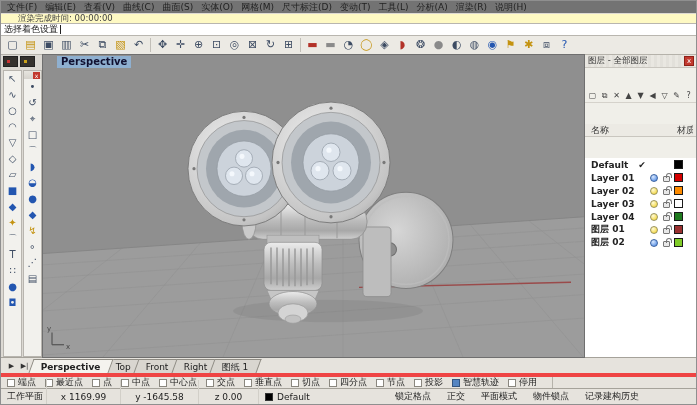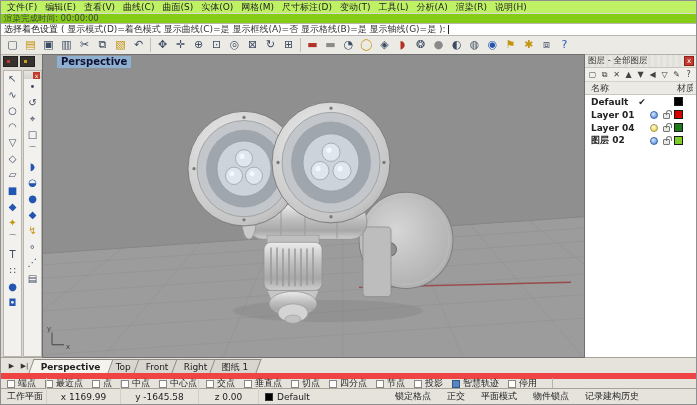--- a/index.html
+++ b/index.html
@@ -2,26 +2,26 @@
 <html><head>
 <meta charset="utf-8">
 <style>
   * { margin:0; padding:0; box-sizing:border-box; }
   html,body { background:#555; }
   body { font-family:"DejaVu Sans","Liberation Sans",sans-serif; }
   .window{ width:697px; height:405px; background:#ece9e3; position:relative; overflow:hidden;
            border:1px solid #8f8f8f; display:flex; flex-direction:column; font-size:9px; color:#222;}
 
   
-  .menubar{ height:13px; background:#bef264; display:flex; align-items:center; padding-left:2px;
+  .menubar{ height:13px; background:#737373; display:flex; align-items:center; padding-left:2px;
             border-bottom:1px solid #ddd9d2; flex:0 0 auto;}
   .menu-item{ padding:0 4px; line-height:13px; cursor:default; white-space:nowrap;}
 
   
-  .hist{ height:9px; line-height:9px; font-size:8.5px; color:#444; padding-left:3px; background:#84cc16; flex:0 0 auto; white-space:nowrap;}
+  .hist{ height:9px; line-height:9px; font-size:8.5px; color:#444; padding-left:17px; background:#fef9c3; flex:0 0 auto; white-space:nowrap;}
   .hist .cmdval{ font-style:italic; color:#555;}
   .prompt{ height:13px; flex:0 0 auto; background:#fff; border-top:1px solid #b9b6af; border-bottom:1px solid #b9b6af;
            display:flex; align-items:center; padding-left:3px; white-space:nowrap; overflow:hidden;}
   .prompt b{ font-weight:normal; }
   .prompt .opts{ margin-left:3px; color:#333;}
   .caret{ display:inline-block; width:1px; height:9px; background:#222; margin-left:2px;}
 
   
   .toolbar{ height:19px; flex:0 0 auto; background:#eceae4; border-bottom:1px solid #b5b2aa;
             display:flex; align-items:center; padding-left:3px; gap:1px;}
@@ -44,21 +44,21 @@
   .minix{ width:100%; height:8px; background:linear-gradient(#e7e5df,#d6d3cd); display:flex; justify-content:flex-end; align-items:center;}
   .minix span{ width:7px; height:7px; background:#c2392e; color:#fff; font-size:6px; line-height:7px; text-align:center; margin-right:1px;}
 
   
   .viewport{ flex:1 1 auto; position:relative; background:#8f8f8f; outline:1px solid #6f6f6f; overflow:hidden;}
   .vplabel{ position:absolute; top:1px; left:14px; z-index:5; background:#8fb0d0; color:#101030;
             font-weight:bold; font-size:10px; padding:0 4px; line-height:12px;}
   .viewport svg{ position:absolute; inset:0; width:100%; height:100%;}
 
   
-  .rpanel{ width:112px; flex:0 0 auto; background:#f0efe9; border-left:1px solid #9a978f; display:flex; flex-direction:column; font-size:9px;}
+  .rpanel{ width:112px; flex:0 0 auto; background:#f0efe9; border-left:1px solid #9a978f; display:flex; flex-direction:column; font-size:9px;gap:21px;}
   .rtitle{ height:13px; display:flex; align-items:center; background:repeating-linear-gradient(90deg,#e9e7e1 0 3px,#e2e0da 3px 6px);
            border-bottom:1px solid #c9c6bf; padding:0 2px 0 3px; font-size:8.5px; color:#333; white-space:nowrap;}
   .rclose{ margin-left:auto; width:10px; height:10px; background:#c2392e; border:1px solid #8f2018; color:#fff;
            font-size:7px; line-height:8px; text-align:center; cursor:default;}
   .rtools{ height:14px; display:flex; align-items:center; gap:1px; padding:0 2px; border-bottom:1px solid #d5d2cb;}
   .rtools .tbi{ width:11px; height:12px; line-height:12px; font-size:8px; color:#444;}
   .rhead{ height:13px; display:flex; align-items:center; background:#eceae4; border-bottom:1px solid #c9c6bf; padding:0 3px 0 6px; color:#333;}
   .rhead .mat{ margin-left:auto; width:16px; overflow:hidden; white-space:nowrap;}
   .rrows{ flex:1 1 auto; background:#fff; overflow:hidden;}
   .lrow{ height:13px; display:flex; align-items:center; padding-left:6px; cursor:default;}
@@ -77,21 +77,21 @@
   
   .vptabs{ height:16px; flex:0 0 auto; background:#e6e3dd; border-top:1px solid #a5a29a; display:flex; align-items:flex-end; padding-left:4px;}
   .navbtn{ width:13px; height:12px; font-size:7px; line-height:12px; text-align:center; color:#333; margin-bottom:1px; cursor:default;}
   .tab{ position:relative; height:14px; line-height:14px; padding:0 9px; margin-right:-5px;
         transform:skewX(-20deg); border:1px solid #8f8c84; border-bottom:none; background:#d9d6d0; cursor:default;}
   .tab>span{ display:inline-block; transform:skewX(20deg); font-size:9px; color:#222;}
   .tab.active{ background:#f4f3ee; z-index:2;}
   .tab.active>span{ font-weight:bold;}
 
   
-  .osnap{ height:15px; flex:0 0 auto; background:#e6e3dd; border-top:6px solid #ef4444; display:flex; align-items:center; padding-left:6px;}
+  .osnap{ height:15px; flex:0 0 auto; background:#e6e3dd; border-top:4px solid #ef4444; display:flex; align-items:center; padding-left:6px;}
   .os{ display:flex; align-items:center; margin-right:9px; cursor:default; white-space:nowrap;}
   .cb{ width:8px; height:8px; border:1px solid #8a877f; background:#fff; margin-right:3px;}
   .cb.checked{ background:#5585c2; border-color:#33557f;}
   .ossep{ width:1px; height:11px; background:#b5b2aa; margin:0 6px;}
 
   
   .status{ height:16px; flex:0 0 auto; background:#e6e3dd; border-top:1px solid #a5a29a; display:flex; align-items:center; white-space:nowrap;}
   .sseg{ padding:12px 6px; border-right:1px solid #d2cfc8; color:#222;text-align:center;}
   .sseg.cp{ width:46px;} .sseg.cx{ width:74px;} .sseg.cy{ width:78px;} .sseg.cz{ width:60px;}
   .sseg.layerchip{ width:128px; display:flex; align-items:center; gap:4px; border-right:none;}
@@ -116,21 +116,20 @@
     <span class="menu-item">工具(L)</span>
     <span class="menu-item">分析(A)</span>
     <span class="menu-item">渲染(R)</span>
     <span class="menu-item">说明(H)</span>
   </div>
 
   <div class="hist">渲染完成时间:  00:00:00</div>
 
   <div class="prompt">
     <b>选择着色设置</b>
-    <span class="opts">( 显示模式(D)=着色模式  显示曲线(C)=是  显示框线(A)=否  显示格线(B)=是  显示轴线(G)=是 ):</span>
     <span class="caret"></span>
   </div>
 
   <div class="toolbar">
     <span class="tbi">▢</span>
     <span class="tbi g">▤</span>
     <span class="tbi">▣</span>
     <span class="tbi">▥</span>
     <span class="tbi">✂</span>
     <span class="tbi">⧉</span>
@@ -377,30 +376,69 @@
               <i class="bulb bulb-blue"></i>
             </span>
           <span class="celll">
               <i class="lock"></i>
             </span>
           <span class="cells">
               <i class="swatch" style="background: rgb(212, 0, 0);"></i>
             </span>
         </div>
         <div class="lrow">
+          <span class="lname">Layer 02</span>
+          <span class="cchk"></span>
+          <span class="cellb">
+              <i class="bulb bulb-yellow"></i>
+            </span>
+          <span class="celll">
+              <i class="lock"></i>
+            </span>
+          <span class="cells">
+              <i class="swatch" style="background: rgb(255, 140, 0);"></i>
+            </span>
+        </div>
+        <div class="lrow">
+          <span class="lname">Layer 03</span>
+          <span class="cchk"></span>
+          <span class="cellb">
+              <i class="bulb bulb-yellow"></i>
+            </span>
+          <span class="celll">
+              <i class="lock"></i>
+            </span>
+          <span class="cells">
+              <i class="swatch" style="background: rgb(255, 255, 255);"></i>
+            </span>
+        </div>
+        <div class="lrow">
           <span class="lname">Layer 04</span>
           <span class="cchk"></span>
           <span class="cellb">
               <i class="bulb bulb-yellow"></i>
             </span>
           <span class="celll">
               <i class="lock"></i>
             </span>
           <span class="cells">
               <i class="swatch" style="background: rgb(31, 122, 31);"></i>
+            </span>
+        </div>
+        <div class="lrow">
+          <span class="lname">图层 01</span>
+          <span class="cchk"></span>
+          <span class="cellb">
+              <i class="bulb bulb-yellow"></i>
+            </span>
+          <span class="celll">
+              <i class="lock"></i>
+            </span>
+          <span class="cells">
+              <i class="swatch" style="background: rgb(154, 48, 48);"></i>
             </span>
         </div>
         <div class="lrow">
           <span class="lname">图层 02</span>
           <span class="cchk"></span>
           <span class="cellb">
               <i class="bulb bulb-blue"></i>
             </span>
           <span class="celll">
               <i class="lock"></i>

